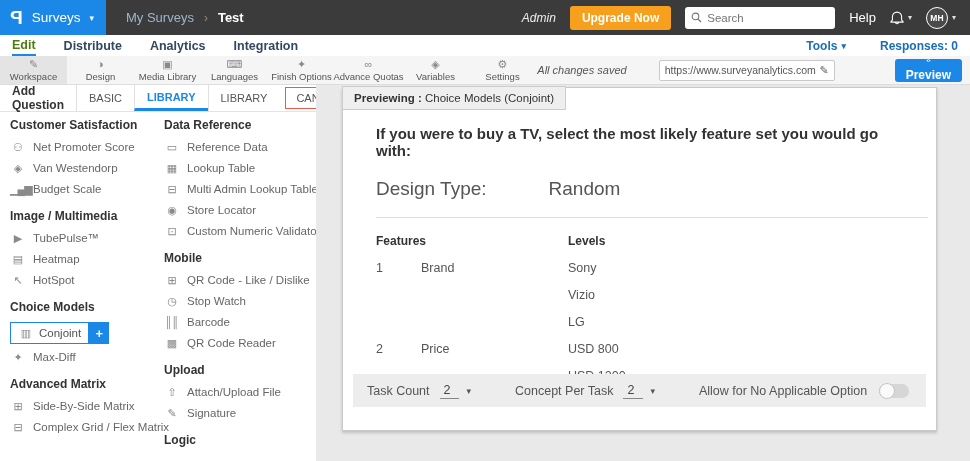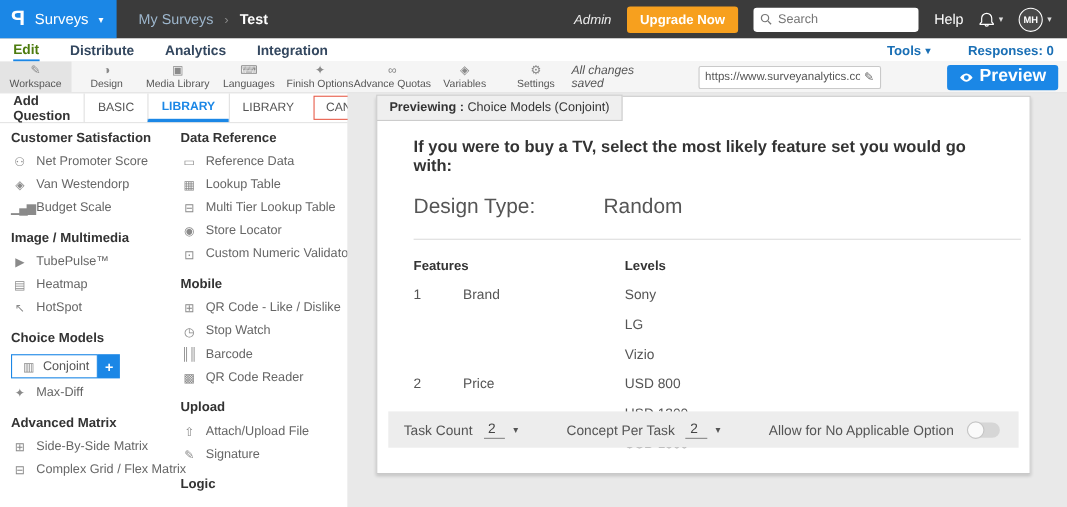--- a/index.html
+++ b/index.html
@@ -38,21 +38,21 @@
   .toolbar { position:absolute; left:0; top:56px; width:970px; height:29px; background:#f5f5f5; border-bottom:1px solid #ddd; display:flex; align-items:stretch; }
   .tb-item { width:67px; display:flex; flex-direction:column; align-items:center; justify-content:center; cursor:pointer; gap:1px; }
   .tb-item.selected { background:#e4e4e4; }
   .tb-ico { font-size:11px; color:#8a8a8a; line-height:11px; }
   .tb-label { font-size:9.5px; color:#555; white-space:nowrap; }
   .tb-right { margin-left:auto; display:flex; align-items:center; gap:32px; padding-right:8px; }
   .saved-status { font-style:italic; font-size:11px; color:#555; }
   .url-box { width:176px; height:21px; background:#fff; border:1px solid #c9c9c9; border-radius:2px; display:flex; align-items:center; padding:0 5px; gap:3px; }
   .url-box input { border:0; outline:0; flex:1; font-size:10.5px; color:#555; font-family:inherit; min-width:0; }
   .pencil { font-size:11px; color:#666; cursor:pointer; }
-  .preview-btn { background:#1b87e6; color:#fff; font-size:16px; font-weight:bold; border-radius:3px; height:23px; padding:0 11px; display:flex; align-items:center; gap:6px; cursor:pointer; margin-left:28px; }
+  .preview-btn { background:#1b87e6; color:#fff; font-size:12px; font-weight:bold; border-radius:3px; height:23px; padding:0 11px; display:flex; align-items:center; gap:6px; cursor:pointer; margin-left:28px;flex-direction:column; }
 
   
   .qtabs { position:absolute; left:0; top:85px; width:316px; height:27px; background:#fff; display:flex; align-items:stretch; border-bottom:1px solid #e3e3e3; }
   .qt-title { font-size:12px; font-weight:bold; color:#333; display:flex; align-items:center; padding:0 12px; }
   .qt-tab { font-size:11px; color:#555; display:flex; align-items:center; padding:0 12px; border-left:1px solid #e0e0e0; cursor:pointer; white-space:nowrap; }
   .qt-tab.active { color:#1b87e6; font-weight:bold; border-bottom:3px solid #1b87e6; }
   .qt-tab.canvas { border:1px solid #e85d4a; margin:2px 0 2px 6px; padding:0 10px; }
   .qt-close { display:flex; align-items:center; padding:0 9px; font-size:13px; font-weight:bold; color:#333; cursor:pointer; margin-left:2px; }
 
   
@@ -268,21 +268,21 @@
       <div class="sb-item">
         <span class="sb-ico">▭</span>
         <span class="sb-label">Reference Data</span>
       </div>
       <div class="sb-item">
         <span class="sb-ico">▦</span>
         <span class="sb-label">Lookup Table</span>
       </div>
       <div class="sb-item">
         <span class="sb-ico">⊟</span>
-        <span class="sb-label">Multi Tier Lookup Table</span>
+        <span class="sb-label">Multi Admin Lookup Table</span>
       </div>
       <div class="sb-item">
         <span class="sb-ico">◉</span>
         <span class="sb-label">Store Locator</span>
       </div>
       <div class="sb-item">
         <span class="sb-ico">⊡</span>
         <span class="sb-label">Custom Numeric Validator</span>
       </div>
     </div>
@@ -341,26 +341,26 @@
         <span class="t-level">Levels</span>
       </div>
       <div class="t-row">
         <span class="t-num">1</span>
         <span class="t-feat">Brand</span>
         <span class="t-level">Sony</span>
       </div>
       <div class="t-row">
         <span class="t-num"></span>
         <span class="t-feat"></span>
-        <span class="t-level">LG</span>
+        <span class="t-level">Vizio</span>
       </div>
       <div class="t-row">
         <span class="t-num"></span>
         <span class="t-feat"></span>
-        <span class="t-level">Vizio</span>
+        <span class="t-level">LG</span>
       </div>
       <div class="t-row">
         <span class="t-num">2</span>
         <span class="t-feat">Price</span>
         <span class="t-level">USD 800</span>
       </div>
       <div class="t-row">
         <span class="t-num"></span>
         <span class="t-feat"></span>
         <span class="t-level">USD 1200</span>

